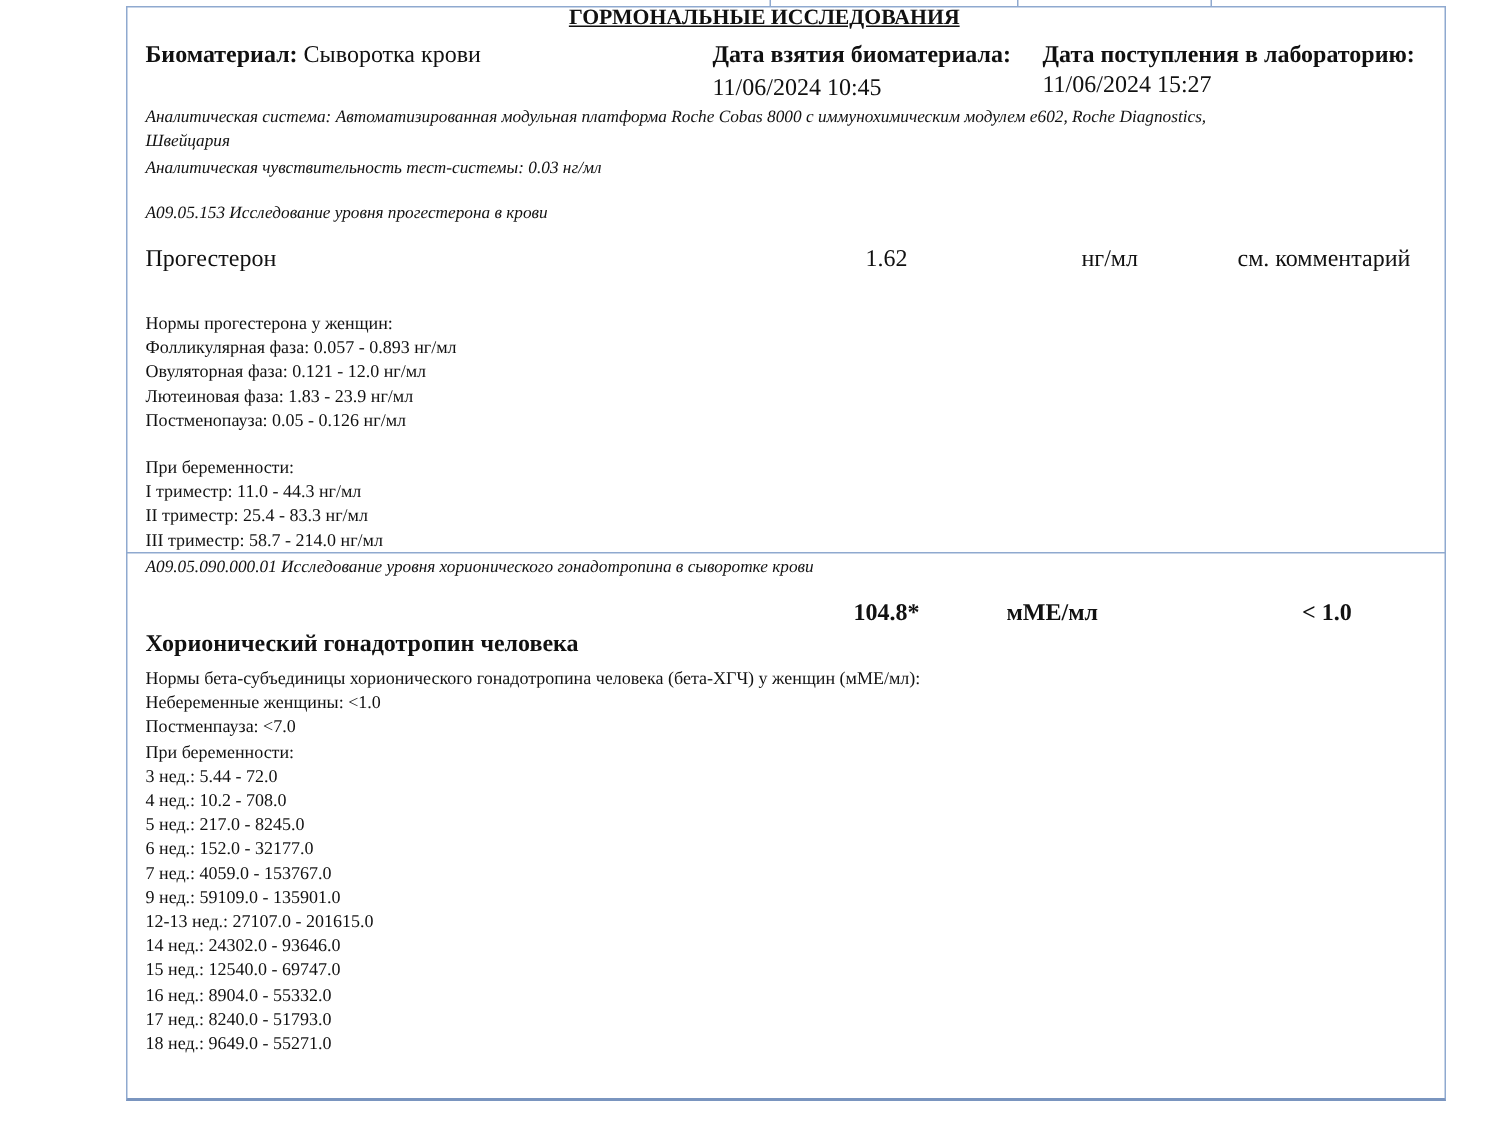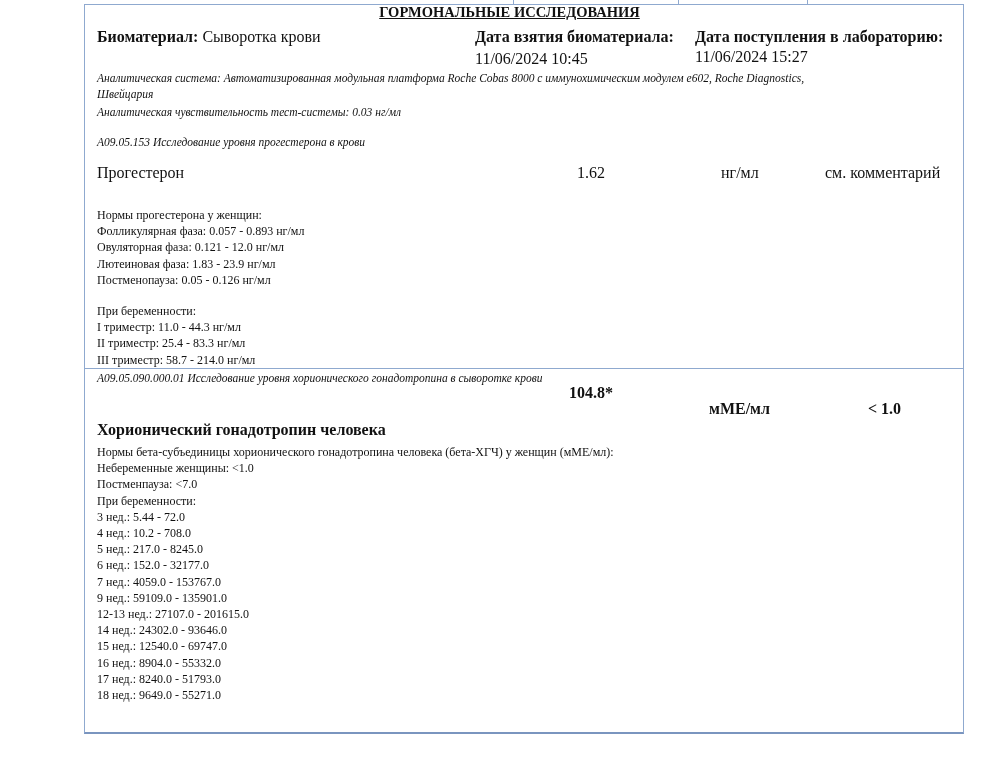--- a/index.html
+++ b/index.html
@@ -123,22 +123,22 @@
   <span class="line">I триместр: 11.0 - 44.3 нг/мл</span>
   <span class="line">II триместр: 25.4 - 83.3 нг/мл</span>
   <span class="line">III триместр: 58.7 - 214.0 нг/мл</span>
 </div>
 
 <div class="section-divider" style="top:368px;"></div>
 
 <div class="abs italic-small" style="left:97px; top:372px;">A09.05.090.000.01   Исследование уровня хорионического гонадотропина в сыворотке крови</div>
 
 <div class="abs result-row bold" style="left:97px; top:400px;margin-top:21px;">Хорионический гонадотропин человека</div>
-<div class="abs result-row bold" style="left:569px; top:384px;">104.8*</div>
-<div class="abs result-row bold" style="left:709px; top:400px;">мМЕ/мл</div>
+<div class="abs result-row bold" style="left:569px; top:400px;">104.8*</div>
+<div class="abs result-row bold" style="left:671px; top:400px;">мМЕ/мл</div>
 <div class="abs result-row bold" style="left:868px; top:400px;">&lt; 1.0</div>
 
 <div class="abs norms" style="left:97px; top:444px;">
   <span class="line">Нормы бета-субъединицы хорионического гонадотропина человека (бета-ХГЧ) у женщин (мМЕ/мл):</span>
   <span class="line">Небеременные женщины: &lt;1.0</span>
   <span class="line">Постменпауза: &lt;7.0</span>
   <span class="line">При беременности:</span>
   <span class="line">3 нед.: 5.44 - 72.0</span>
   <span class="line">4 нед.: 10.2 - 708.0</span>
   <span class="line">5 нед.: 217.0 - 8245.0</span>

